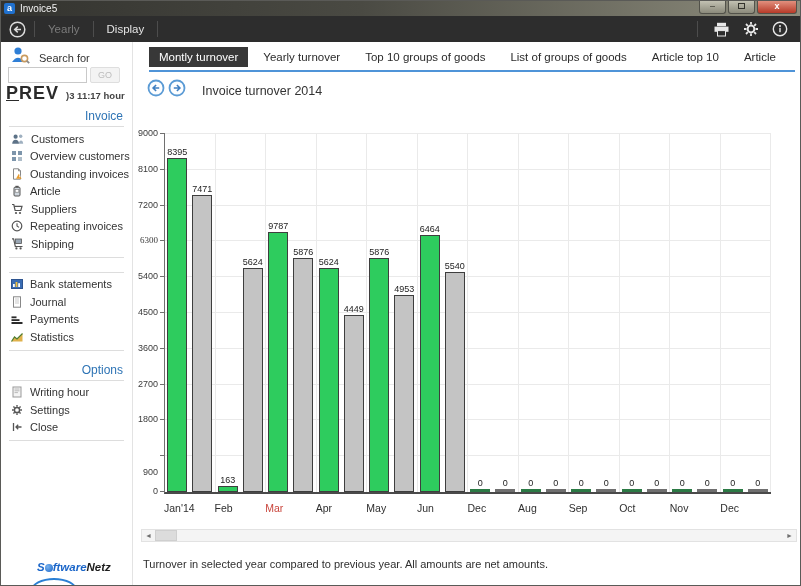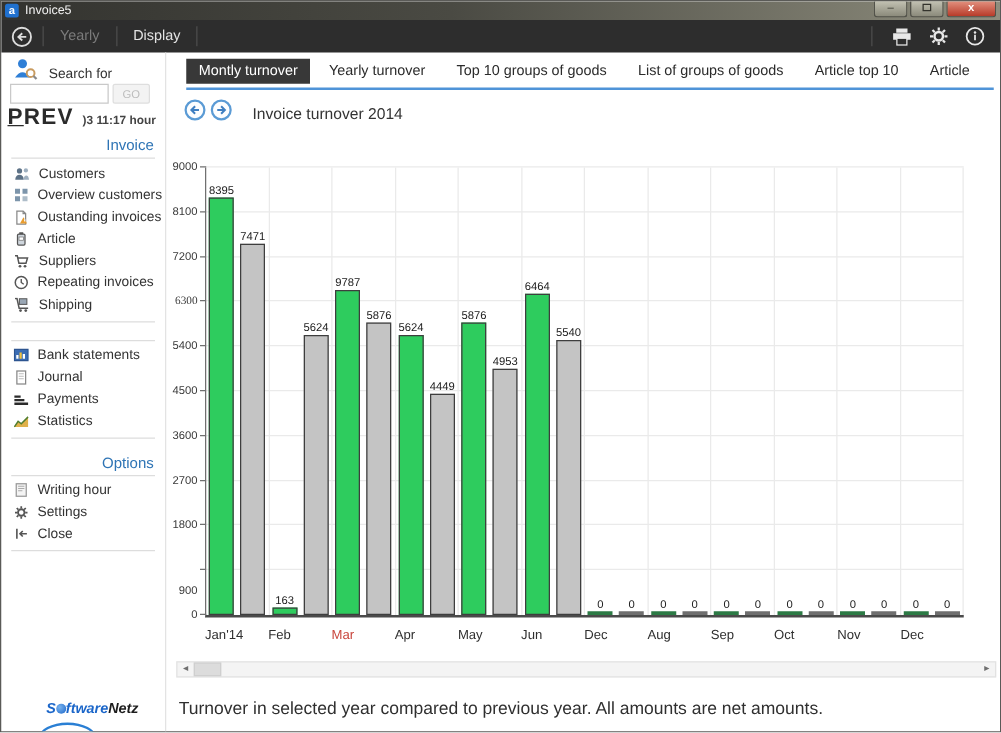--- a/index.html
+++ b/index.html
@@ -76,21 +76,21 @@
   .month-label { flex:1; text-align:left; font-size:10.5px; color:#2f2f2f; }
 
   
   .hscroll { position:absolute; left:140px; top:528px; width:656px; height:13px; background:#f4f4f4;
     border:1px solid #e2e2e2; display:flex; align-items:center; }
   .hs-arrow { width:13px; text-align:center; font-size:7px; color:#6f6f6f; line-height:11px; cursor:pointer; }
   .hs-thumb { width:22px; height:11px; background:#dcdcdc; border:1px solid #cfcfcf; cursor:pointer; }
   .hs-spacer { flex:1; }
 
   
-  .footer-note { position:absolute; left:142px; top:557px; font-size:14px; color:#2f2f2f; }
+  .footer-note { position:absolute; left:142px; top:557px; font-size:11px; color:#2f2f2f; }
   .logo { position:absolute; left:36px; top:560px; font-style:italic; font-weight:bold; font-size:11.5px; white-space:nowrap; }
   .logo .blue { color:#1b66c9; }
   .logo .dark { color:#1d1d1d; }
   .logo-globe { display:inline-block; width:8px; height:8px; border-radius:50%;
     background:radial-gradient(circle at 35% 35%, #7ab4ef, #1b66c9); vertical-align:-1px; }
   .logo-arc { position:absolute; left:30px; top:577px; width:46px; height:24px;
     border:2px solid #2a7fd4; border-radius:50%; background:#fff; }
 </style>
 </head>
 <body>

